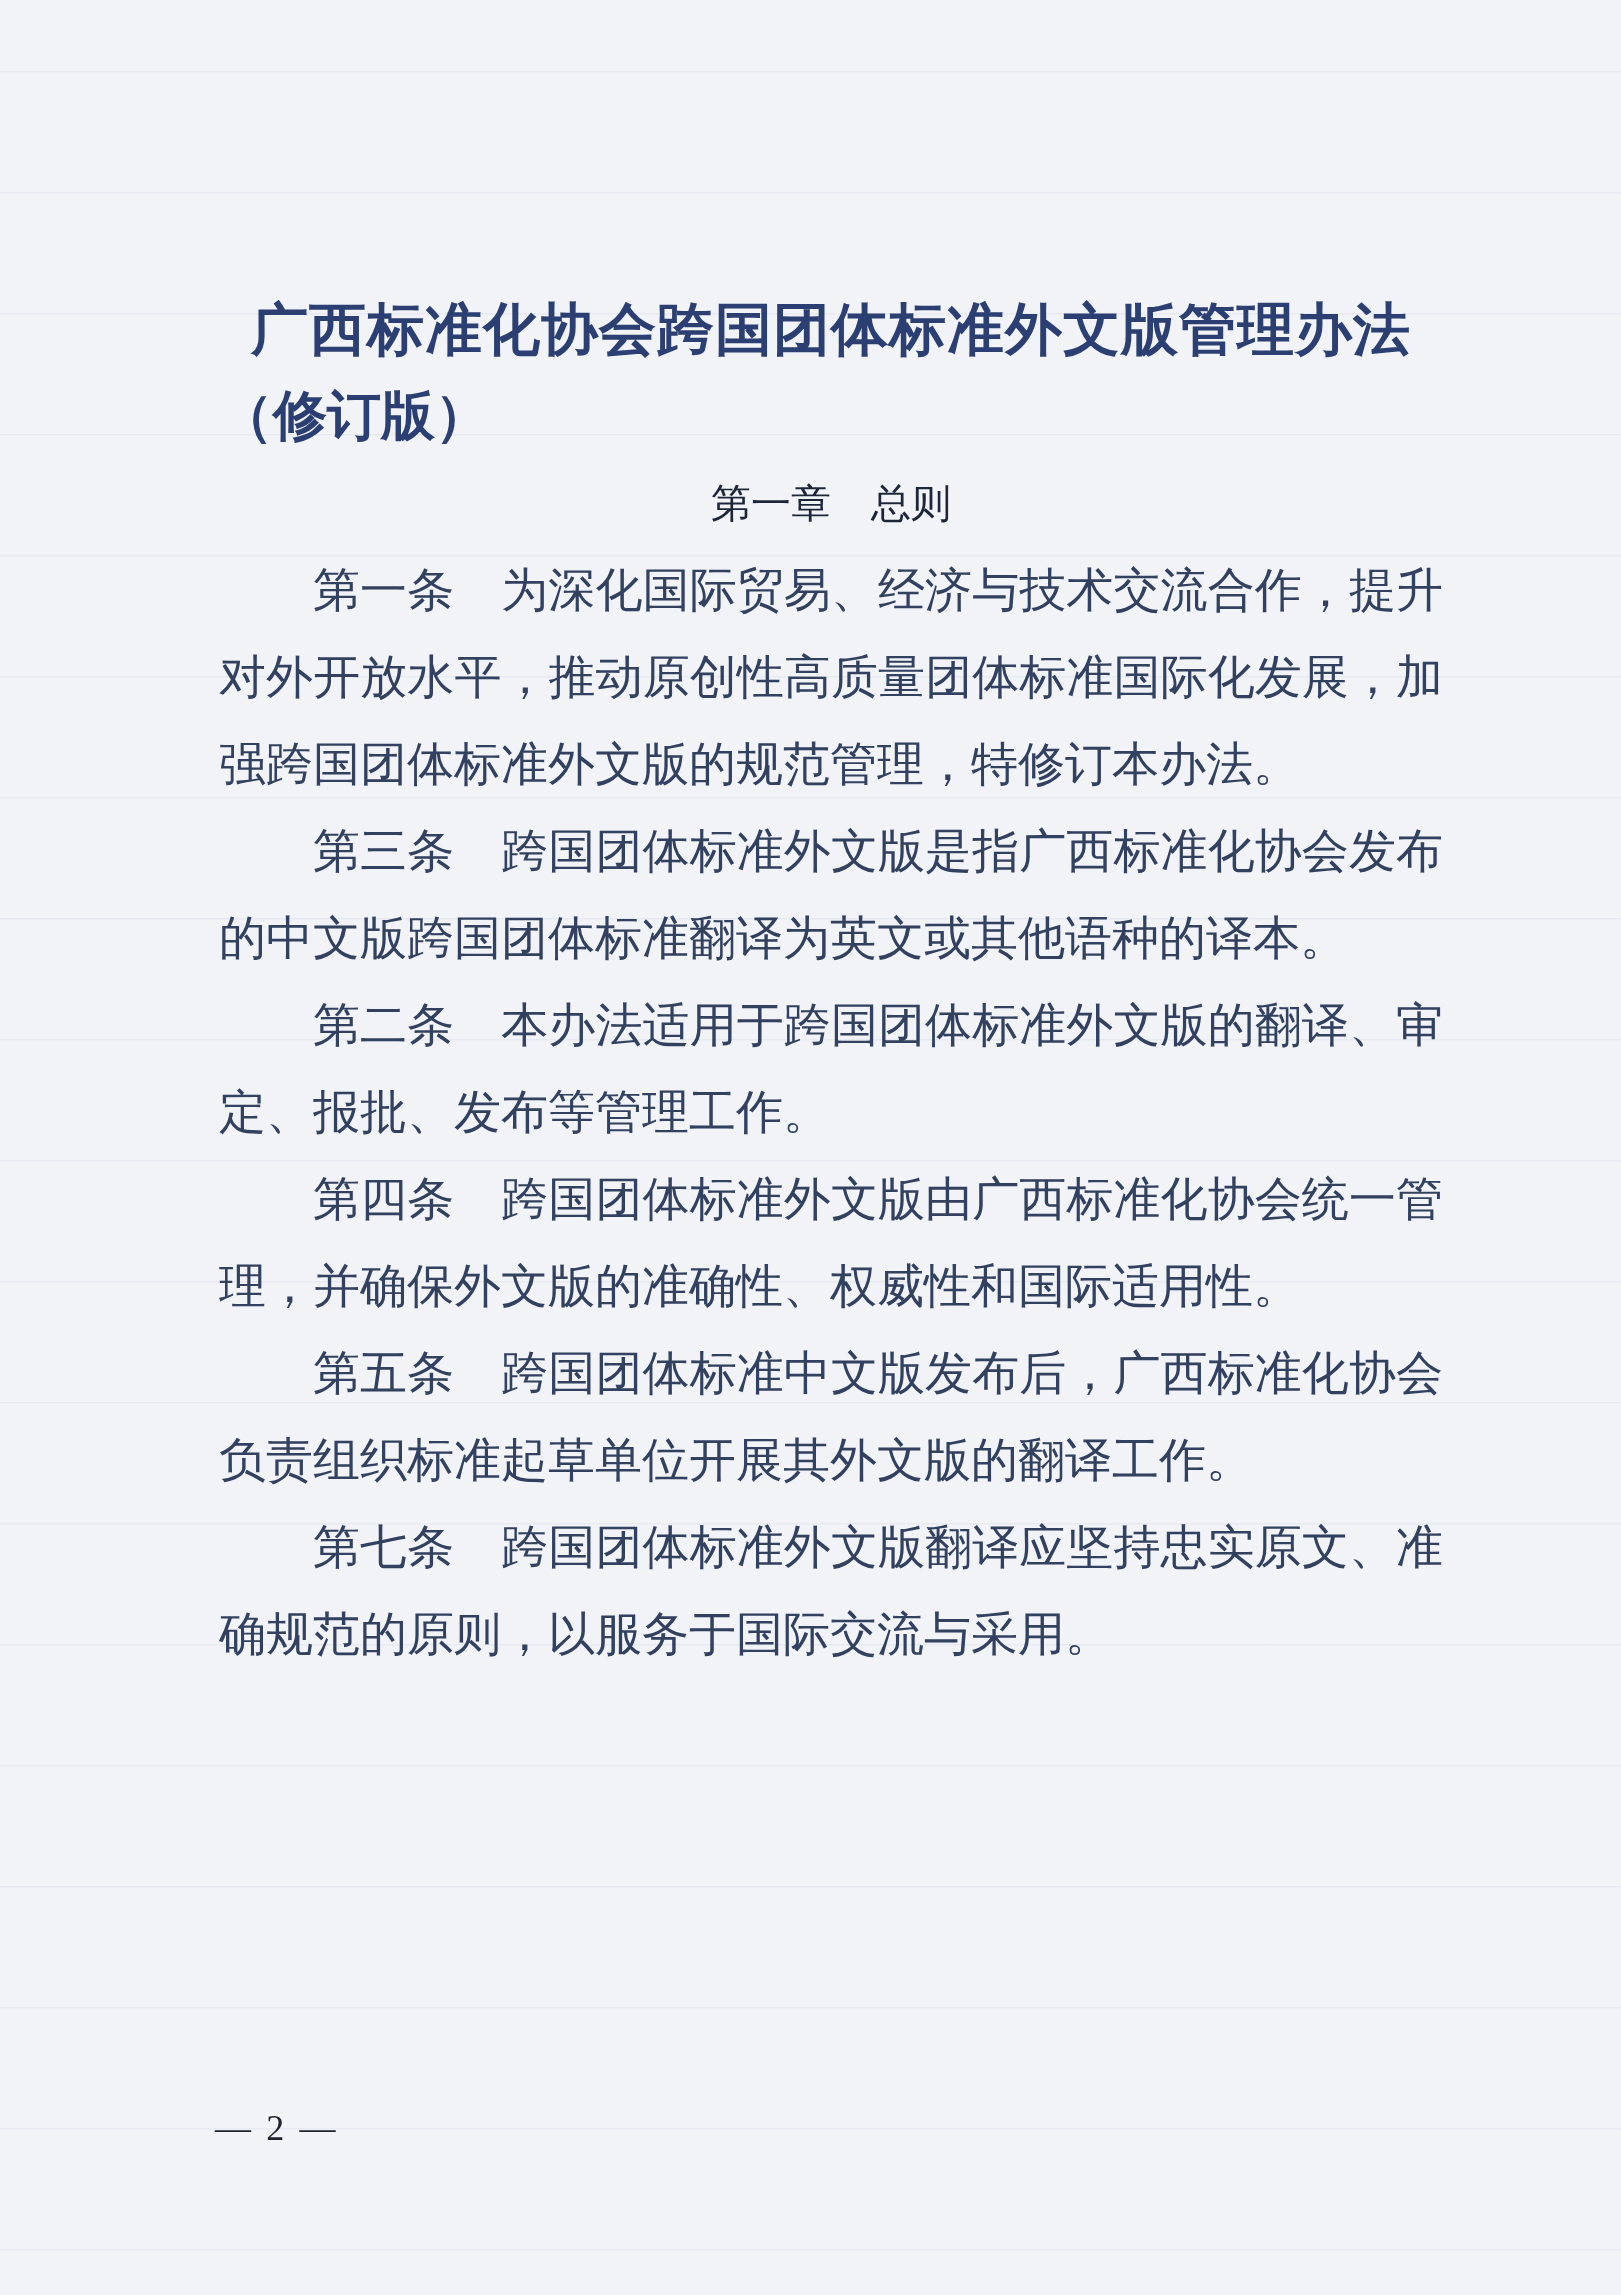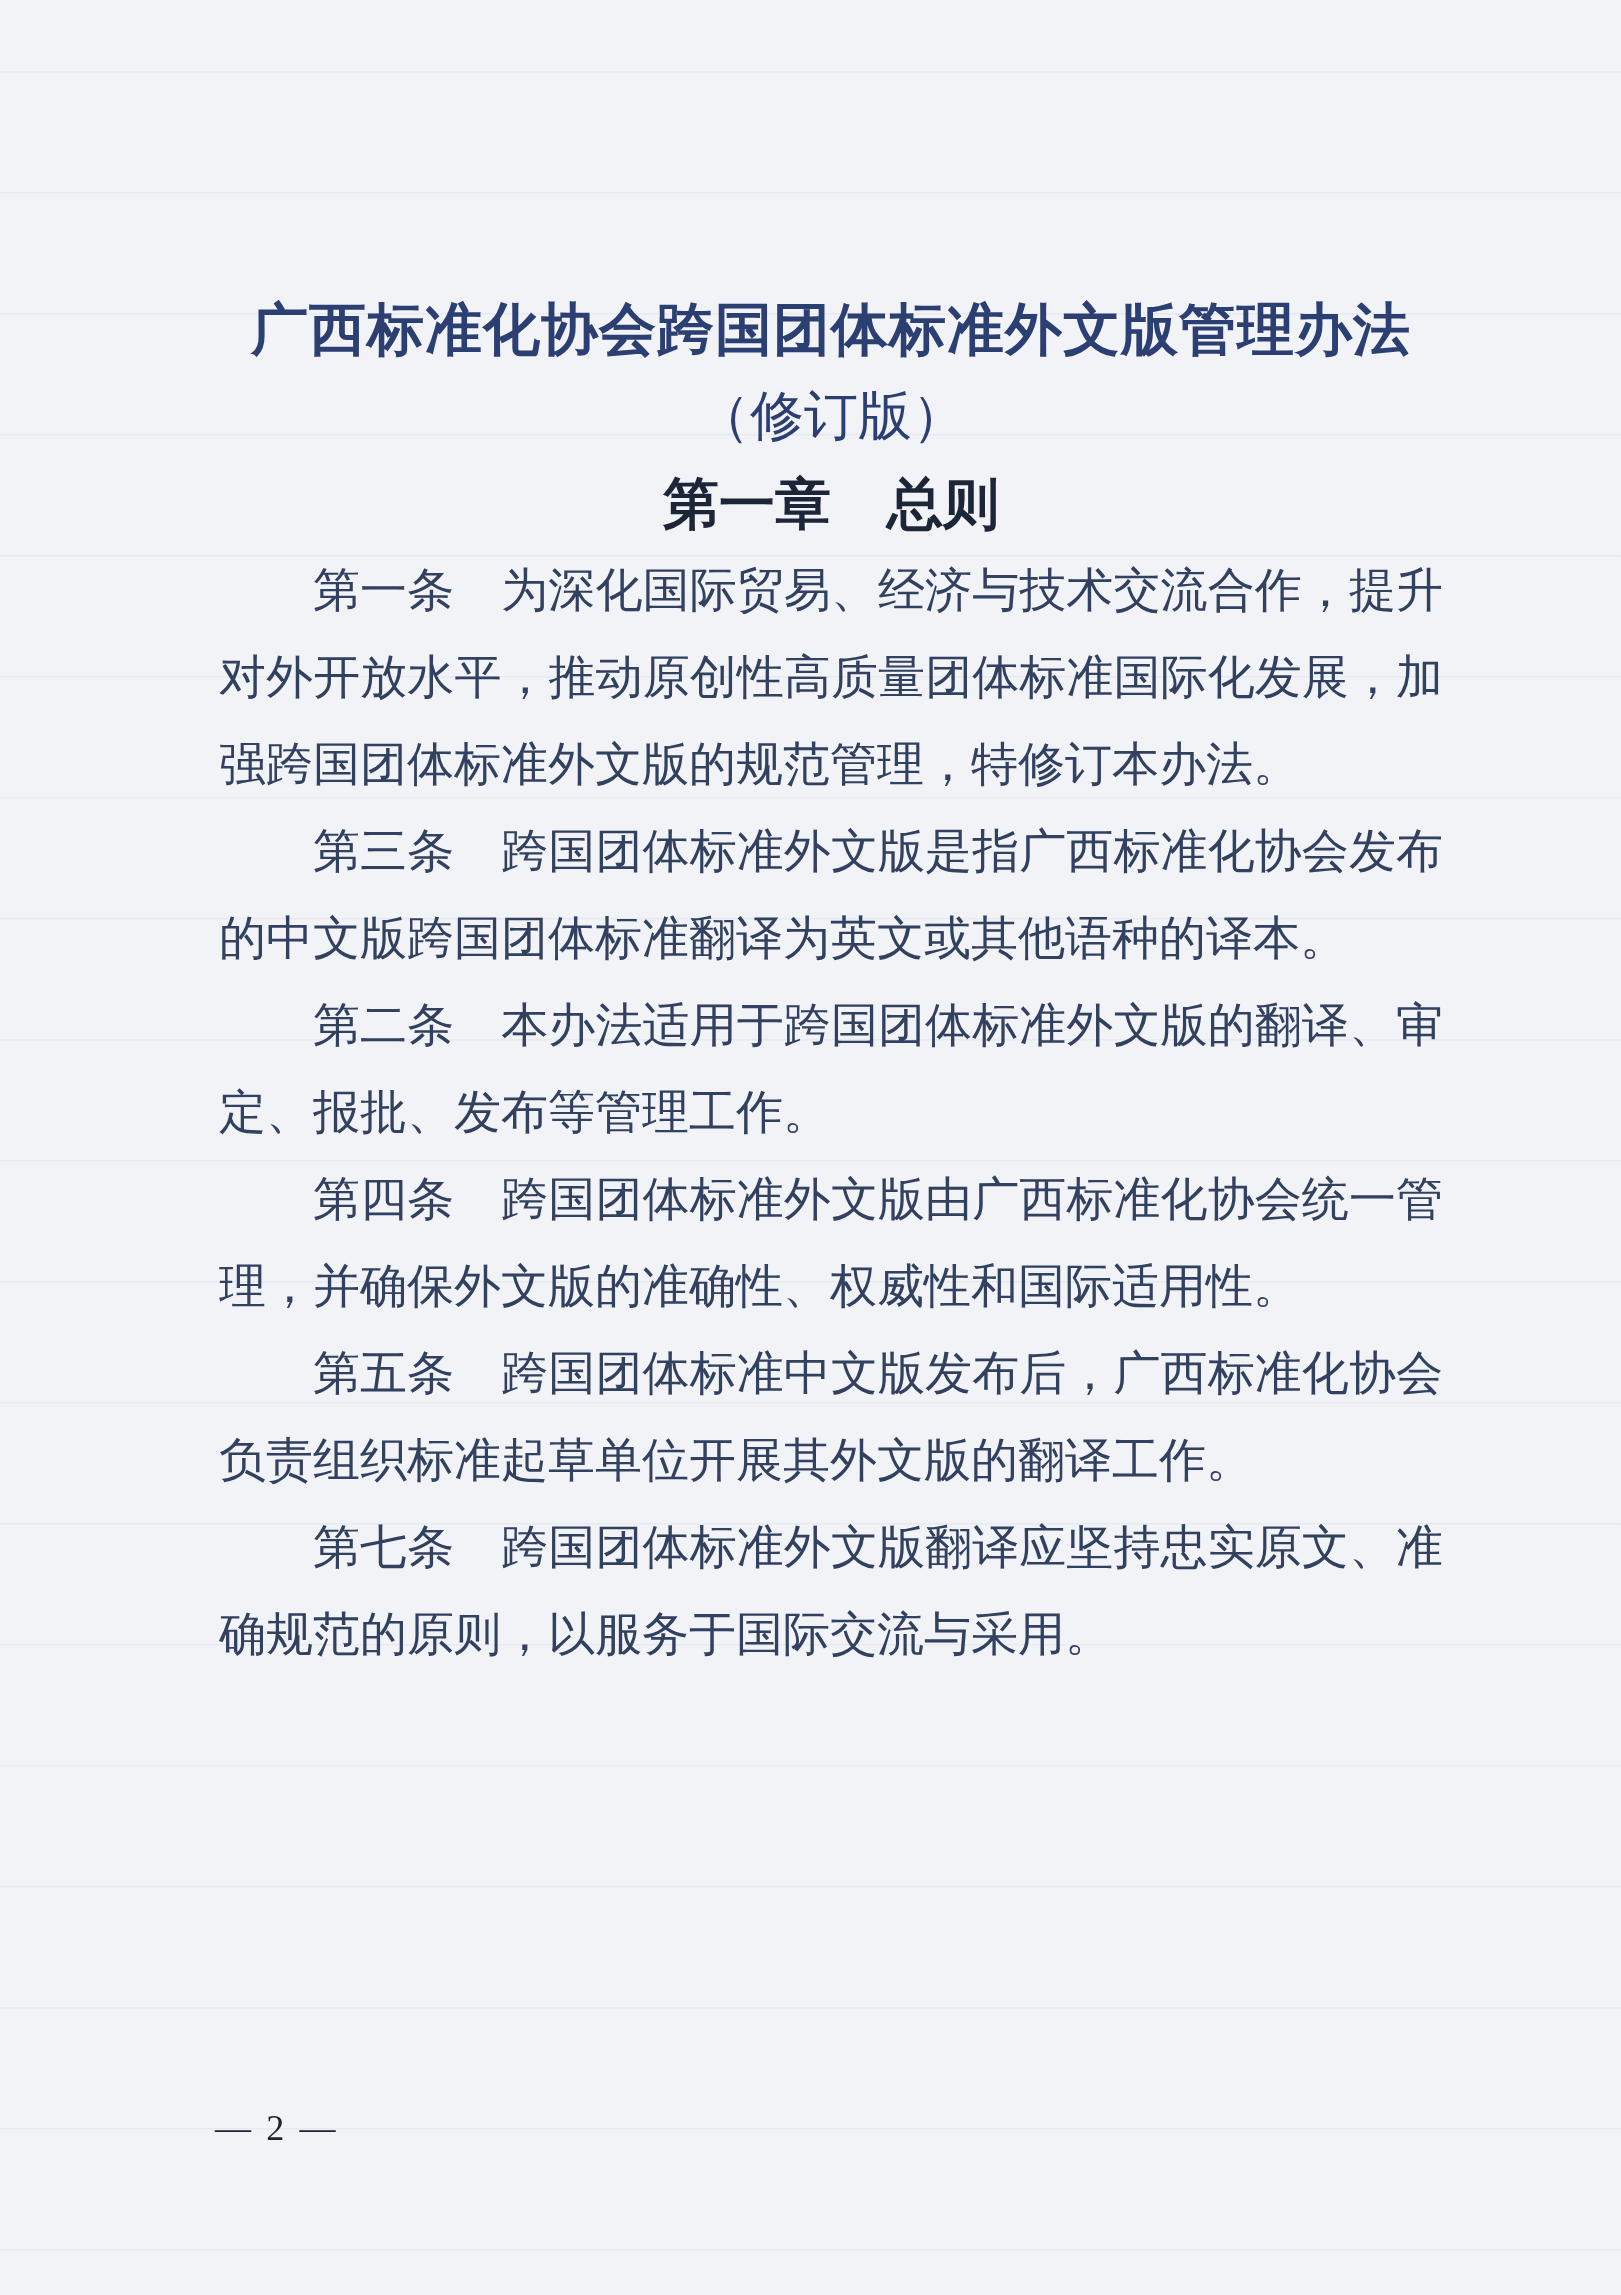--- a/index.html
+++ b/index.html
@@ -43,31 +43,30 @@
   .doc-title {
     text-align: center;
     font-size: 57px;
     font-weight: 700;
     color: var(--color-title_ink, #2c3f72);
     line-height: 87px;
     letter-spacing: 1px;
     white-space: nowrap;
   }
   .doc-subtitle {
-    text-align: center;
     font-size: 54px;
-    font-weight: 400;
+    font-weight: 700;
     color: var(--color-title_ink, #2c3f72);
     line-height: 87px;
   }
   .chapter-heading {
     text-align: center;
     font-family: "Liberation Sans", "DejaVu Sans", sans-serif;
-    font-size: 56px;
-    font-weight: 700;
+    font-size: 40px;
+    font-weight: 400;
     color: var(--color-heading_ink, #1d2638);
     line-height: 87px;
   }
   .article {
     font-size: 47px;
     line-height: 87px;
     color: var(--color-body_ink, #32415f);
     text-align: justify;
     text-indent: 94px; 
   }

